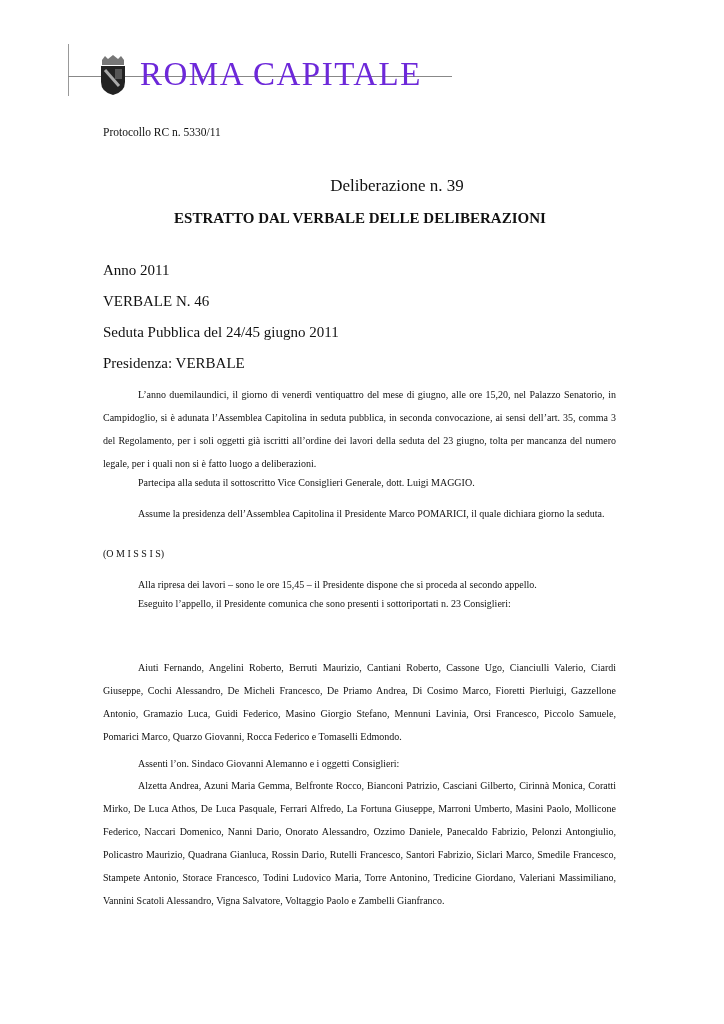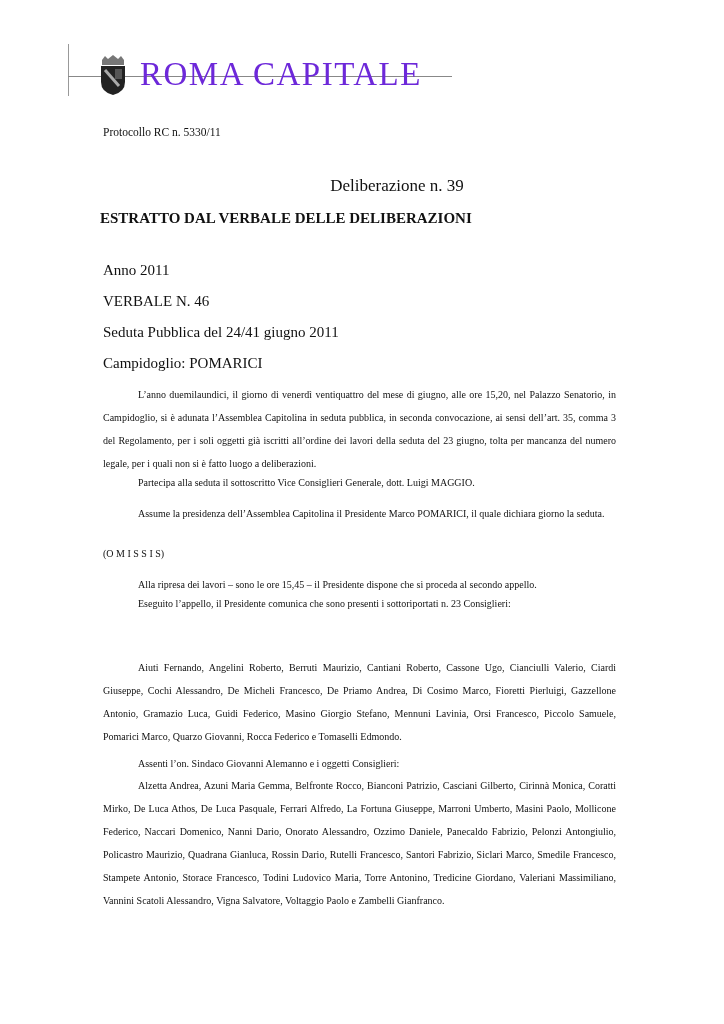--- a/index.html
+++ b/index.html
@@ -5,21 +5,21 @@
   html, body { margin:0; padding:0; background:#ffffff; }
   body { width:724px; height:1024px; position:relative; overflow:hidden;
          font-family:"Liberation Serif", "DejaVu Serif", serif; color:#111; }
   .vline { position:absolute; left:68px; top:44px; width:1px; height:52px; background:#999; }
   .hline { position:absolute; left:68px; top:76px; width:384px; height:1px; background:#888; }
   .crest { position:absolute; left:98px; top:54px; width:30px; height:42px; }
   .brand { position:absolute; left:140px; top:56px; font-size:33px; letter-spacing:1.5px;
            color:#6d28d9; font-family:"Liberation Serif", serif; font-weight:normal; }
   .protocollo { position:absolute; left:103px; top:118px; font-size:11.5px;margin-top:8px; }
   .delib { position:absolute; left:0; width:724px; top:176px; text-align:center; font-size:17px; padding-left:70px; box-sizing:border-box; }
-  .title { position:absolute; left:100px; width:520px; top:209px; 
+  .title { position:absolute; left:100px; width:520px; top:209px; text-align:center;
            font-weight:bold; font-size:15px; line-height:18px; }
   .meta { position:absolute; left:103px; font-size:15px; }
   .para { position:absolute; left:103px; width:513px; font-size:10px; line-height:23px;
           text-align:justify; }
   .para .ind { display:inline-block; width:35px; }
 </style>
 </head>
 <body>
 
 <div class="vline"></div>
@@ -35,22 +35,22 @@
 
 <div class="protocollo">Protocollo RC n. 5330/11</div>
 
 <div class="delib">Deliberazione n. 39</div>
 <div class="title">
   <div>ESTRATTO DAL VERBALE DELLE DELIBERAZIONI</div>
 </div>
 
 <div class="meta" style="top:262px">Anno 2011</div>
 <div class="meta" style="top:293px">VERBALE N. 46</div>
-<div class="meta" style="top:324px">Seduta Pubblica del 24/41 giugno 2011</div>
-<div class="meta" style="top:355px">Campidoglio: POMARICI</div>
+<div class="meta" style="top:324px">Seduta Pubblica del 24/45 giugno 2011</div>
+<div class="meta" style="top:355px">Presidenza: VERBALE</div>
 
 <div class="para" style="top:383px"><span class="ind"></span><span>L’anno duemilaundici, il giorno di venerdì ventiquattro del mese di giugno, alle ore 15,20, nel Palazzo Senatorio, in Campidoglio, si è adunata l’Assemblea Capitolina in seduta pubblica, in seconda convocazione, ai sensi dell’art. 35, comma 3 del Regolamento, per i soli oggetti già iscritti all’ordine dei lavori della seduta del 23 giugno, tolta per mancanza del numero legale, per i quali non si è fatto luogo a deliberazioni.</span></div>
 <div class="para" style="top:471px"><span class="ind"></span><span>Partecipa alla seduta il sottoscritto Vice Consiglieri Generale, dott. Luigi MAGGIO.</span></div>
 <div class="para" style="top:502px"><span class="ind"></span><span>Assume la presidenza dell’Assemblea Capitolina il Presidente Marco POMARICI, il quale dichiara giorno la seduta.</span></div>
 <div class="para" style="top:542px">(O M I S S I S)</div>
 <div class="para" style="top:573px"><span class="ind"></span><span>Alla ripresa dei lavori – sono le ore 15,45 – il Presidente dispone che si proceda al secondo appello.</span></div>
 <div class="para" style="top:592px"><span class="ind"></span><span>Eseguito l’appello, il Presidente comunica che sono presenti i sottoriportati n. 23 Consiglieri:</span></div>
 <div class="para" style="top:656px"><span class="ind"></span><span>Aiuti Fernando, Angelini Roberto, Berruti Maurizio, Cantiani Roberto, Cassone Ugo, Cianciulli Valerio, Ciardi Giuseppe, Cochi Alessandro, De Micheli Francesco, De Priamo Andrea, Di Cosimo Marco, Fioretti Pierluigi, Gazzellone Antonio, Gramazio Luca, Guidi Federico, Masino Giorgio Stefano, Mennuni Lavinia, Orsi Francesco, Piccolo Samuele, Pomarici Marco, Quarzo Giovanni, Rocca Federico e Tomaselli Edmondo.</span></div>
 <div class="para" style="top:752px"><span class="ind"></span><span>Assenti l’on. Sindaco Giovanni Alemanno e i oggetti Consiglieri:</span></div>
 <div class="para" style="top:774px"><span class="ind"></span><span>Alzetta Andrea, Azuni Maria Gemma, Belfronte Rocco, Bianconi Patrizio, Casciani Gilberto, Cirinnà Monica, Coratti Mirko, De Luca Athos, De Luca Pasquale, Ferrari Alfredo, La Fortuna Giuseppe, Marroni Umberto, Masini Paolo, Mollicone Federico, Naccari Domenico, Nanni Dario, Onorato Alessandro, Ozzimo Daniele, Panecaldo Fabrizio, Pelonzi Antongiulio, Policastro Maurizio, Quadrana Gianluca, Rossin Dario, Rutelli Francesco, Santori Fabrizio, Siclari Marco, Smedile Francesco, Stampete Antonio, Storace Francesco, Todini Ludovico Maria, Torre Antonino, Tredicine Giordano, Valeriani Massimiliano, Vannini Scatoli Alessandro, Vigna Salvatore, Voltaggio Paolo e Zambelli Gianfranco.</span></div>

